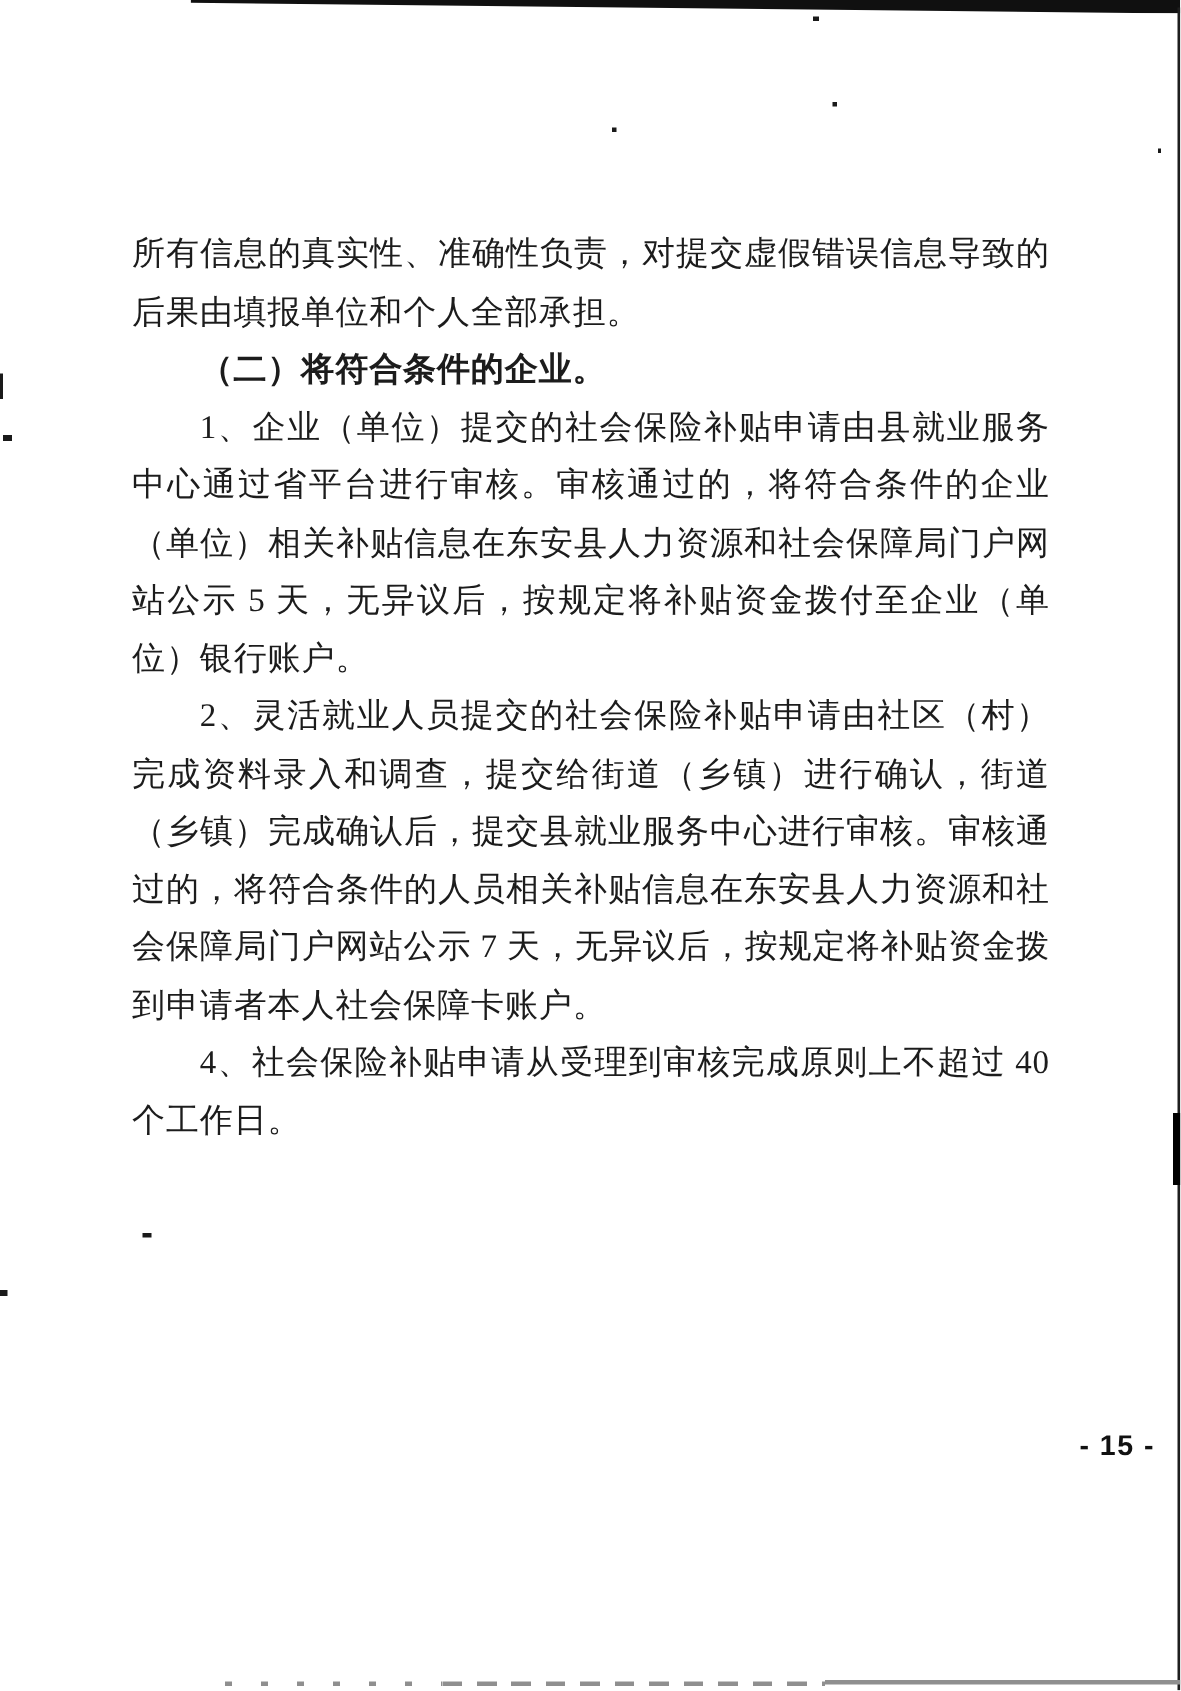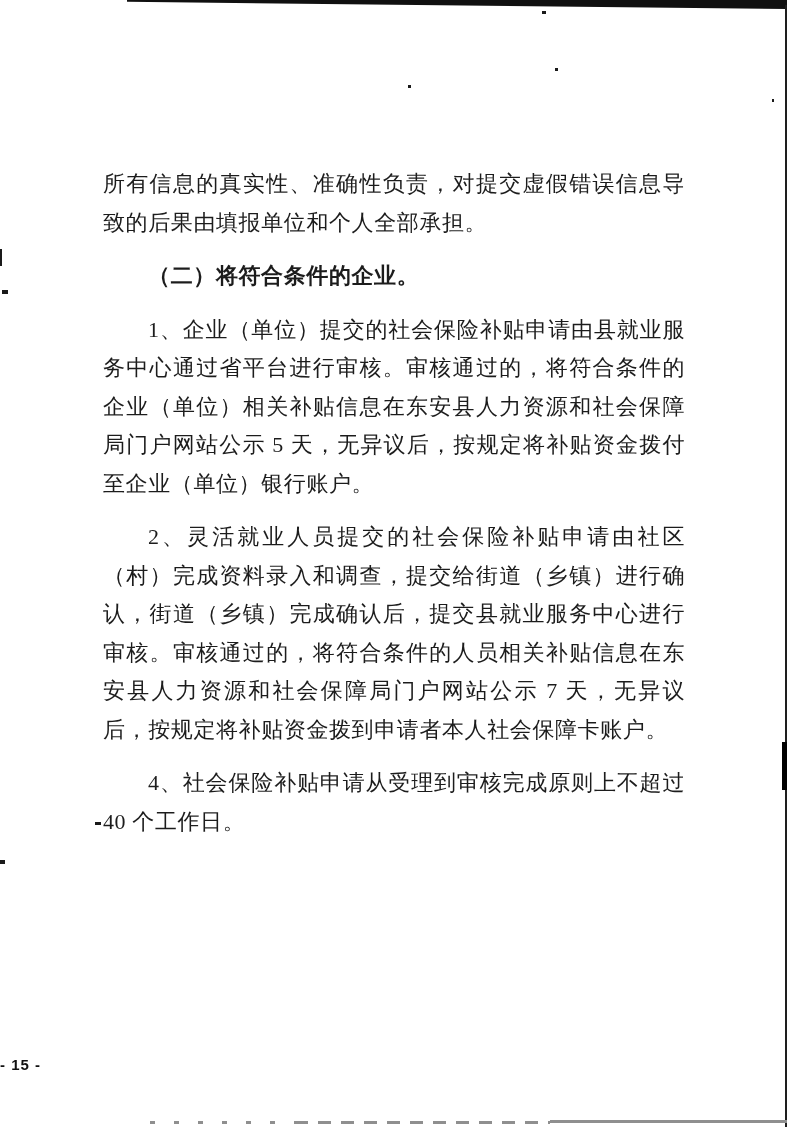--- a/index.html
+++ b/index.html
@@ -24,41 +24,41 @@
     top: 150px;
     width: 612px;
     font-size: 22px;
     letter-spacing: 0.6px;
     line-height: 38.5px;
     text-align: justify;
     text-justify: inter-character;
     word-break: break-all;
   }
   .textblock p {
-    margin: 15px;
+    margin: 0;
     padding: 0;
     font-family: Liberation Serif, serif;
   }
   p.cont { text-indent: 0; }
   p.heading {
     text-indent: 2.05em;
     font-weight: bold;
   }
   p.item { text-indent: 2.05em; }
 
   
   .pagenum {
     position: absolute;
     left: 0;
-    top: 1056px;
+    top: 954px;
     width: 770px;
-    text-align: left;
+    text-align: right;
     font-family: "Liberation Sans", "DejaVu Sans", sans-serif;
     font-weight: bold;
-    font-size: 15px;
+    font-size: 19px;
     letter-spacing: 1px;
     color: #111;
   }
 
   
   .artifact { position: absolute; pointer-events: none; }
   .top-band {
     left: 127px; top: 0;
     width: 660px; height: 9px;
     background: #101010;

